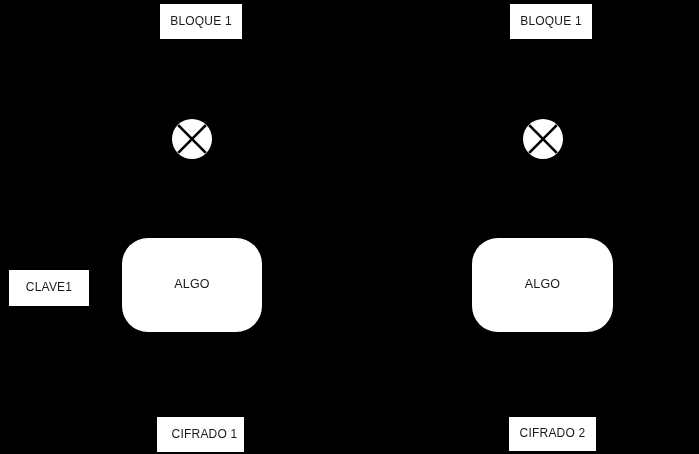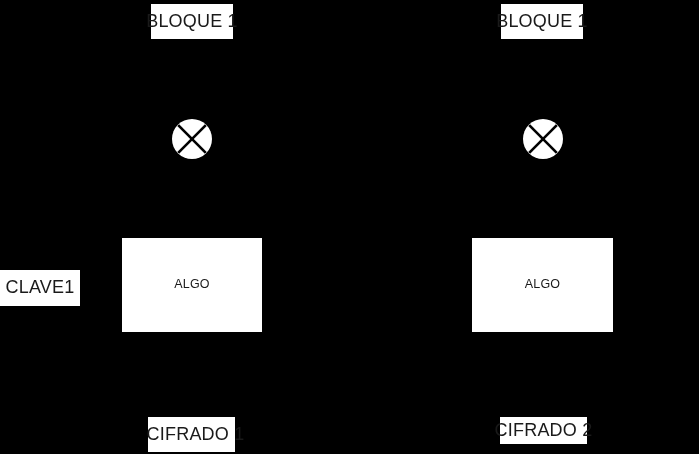--- a/index.html
+++ b/index.html
@@ -23,37 +23,39 @@
     display: flex;
     align-items: center;
     justify-content: center;
     box-sizing: border-box;
     text-align: center;
     line-height: 1.1;
     letter-spacing: 0.2px;
     white-space: nowrap;
   }
   .label-box {
-    font-size: 18px;
+    font-size: 12px;
+    margin-left: 9px;
   }
   .algo-box {
     font-size: 12.5px;
+    border-radius: 26px;
   }
   
   .n-bloque1  { left: 151px; top: 4px;   width: 82px;  height: 35px; }
   .n-xor1     { left: 172px; top: 119px; width: 40px;  height: 40px; }
   .n-clave1   { left: 0px;   top: 270px; width: 80px;  height: 36px; }
   .n-algo1    { left: 122px; top: 238px; width: 140px; height: 94px; }
   .n-cifrado1 { left: 148px; top: 417px; width: 87px;  height: 35px; padding-left: 8px; }
   
   .n-bloque2  { left: 501px; top: 4px;   width: 82px;  height: 35px; }
   .n-xor2     { left: 523px; top: 119px; width: 40px;  height: 40px; }
   .n-clave2   { left: 359px; top: 271px; width: 68px;  height: 35px; }
   .n-algo2    { left: 472px; top: 238px; width: 141px; height: 94px; }
-  .n-cifrado2 { left: 500px; top: 417px; width: 87px;  height: 27px; }
+  .n-cifrado2 { left: 500px; top: 417px; width: 87px;  height: 34px; }
 
   .xor {
     position: absolute;
     border-radius: 50%;
     background: #ffffff;
     box-sizing: border-box;
   }
   .xor svg { display: block; width: 100%; height: 100%; }
 
   .connector {

